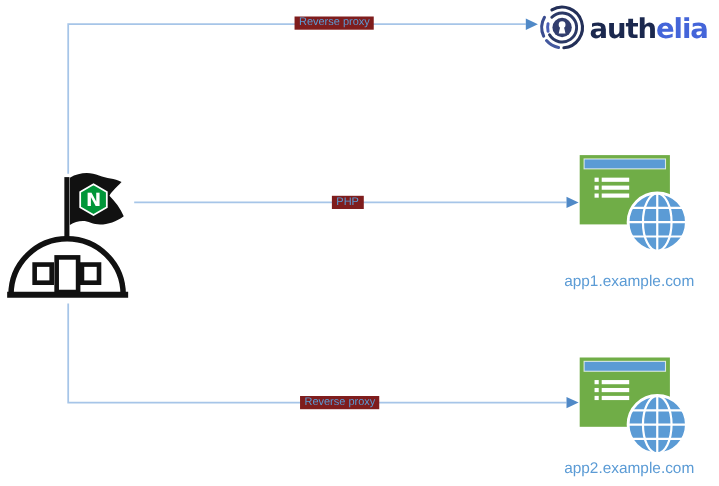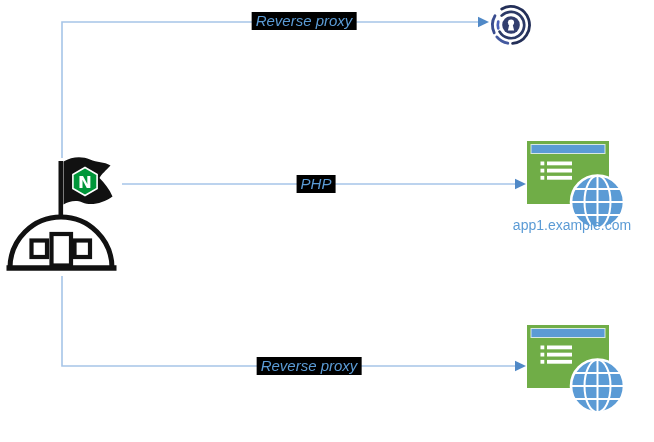--- a/index.html
+++ b/index.html
@@ -7,28 +7,27 @@
     position:relative;
     width:654px;height:442px;
     background:#ffffff;
     font-family:"Liberation Sans", sans-serif;
     overflow:hidden;
   }
   #diagram-svg{position:absolute;left:0;top:0;}
   .edge-label{
     position:absolute;
     transform:translate(-50%,-50%);
-    background:#000000;
+    background:#7f1d1d;
     color:#5b9bd5;
-    font-size:15px;
+    font-size:10px;
     line-height:1.2;
     padding:0 4px;
     white-space:nowrap;
     z-index:3;
-    font-style:italic;
   }
   .host-label{
     position:absolute;
     transform:translate(-50%,-50%);
     color:#5b9bd5;
     font-size:14px;
     white-space:nowrap;
     z-index:2;
   }
   .wordmark{
@@ -134,17 +133,19 @@
       </g>
     </g>
   </svg>
 
   <span class="edge-label" style="left:304px;top:21px;">Reverse proxy</span>
 
   <span class="edge-label" style="left:316px;top:184px;">PHP</span>
 
   <span class="edge-label" style="left:309px;top:366px;">Reverse proxy</span>
 
+  <span class="wordmark"><span class="wm1">auth</span><span class="wm2">elia</span></span>
 
 
-  <span class="host-label" style="left:572px;top:225px;">app1.example.com</span>
+  <span class="host-label" style="left:572px;top:255px;">app1.example.com</span>
 
+  <span class="host-label" style="left:572px;top:425px;">app2.example.com</span>
 </div>
 
 </body></html>

